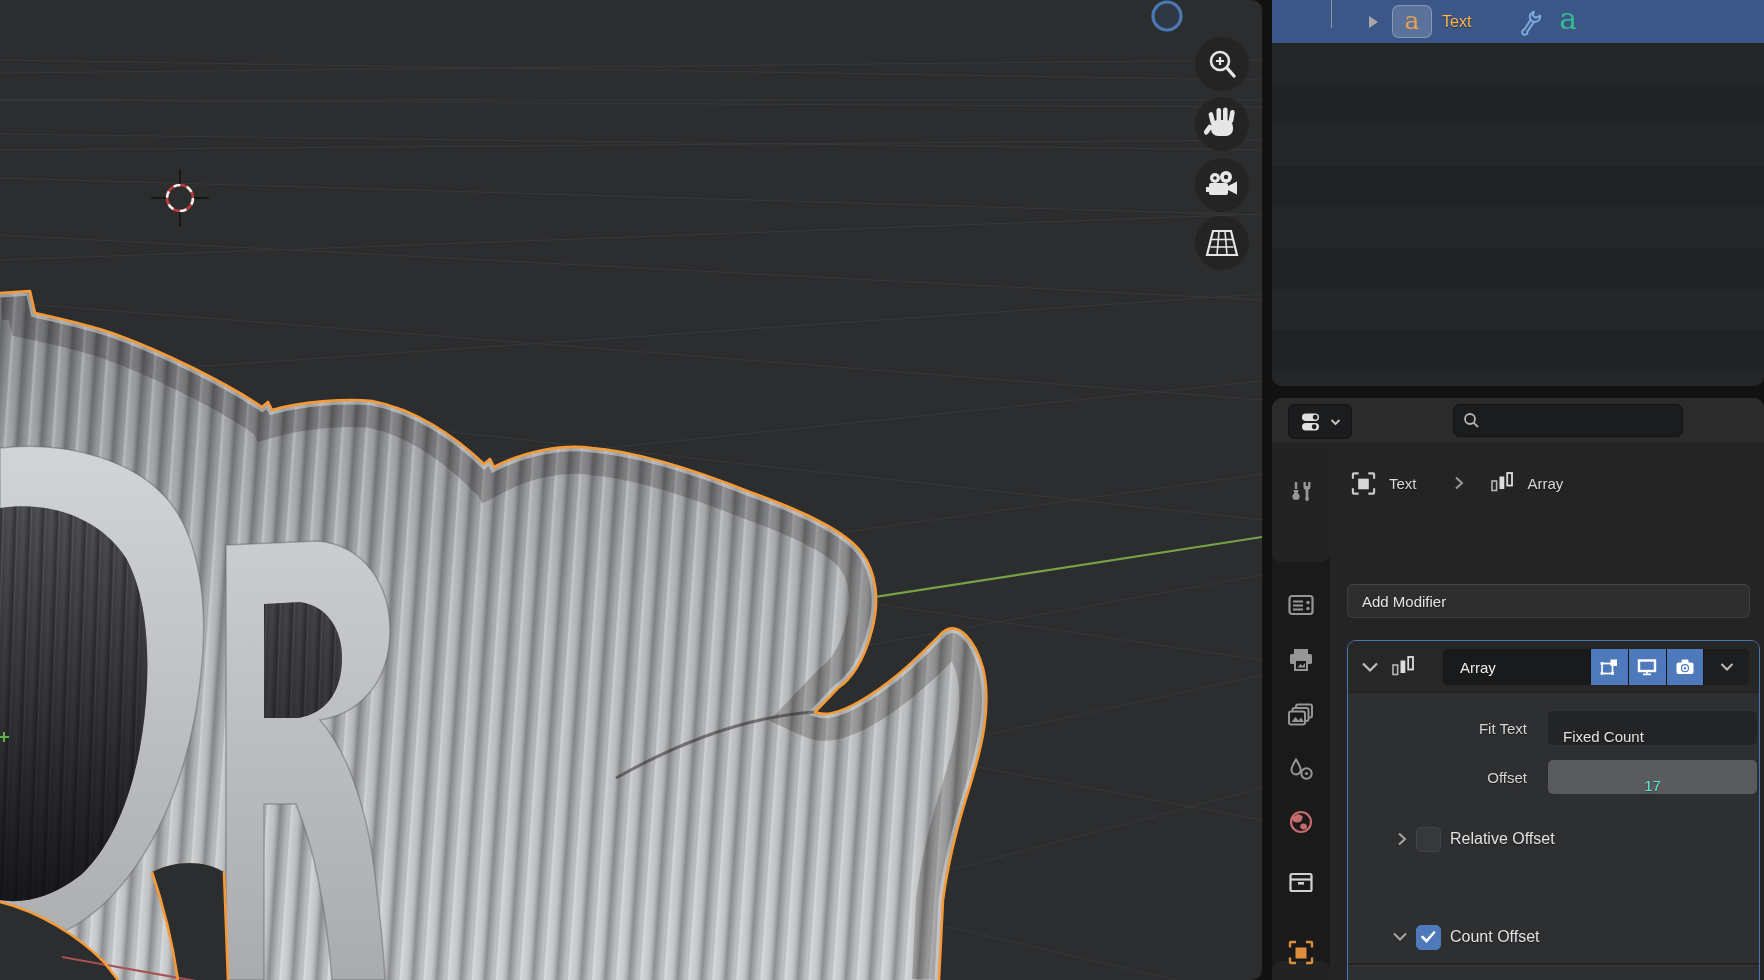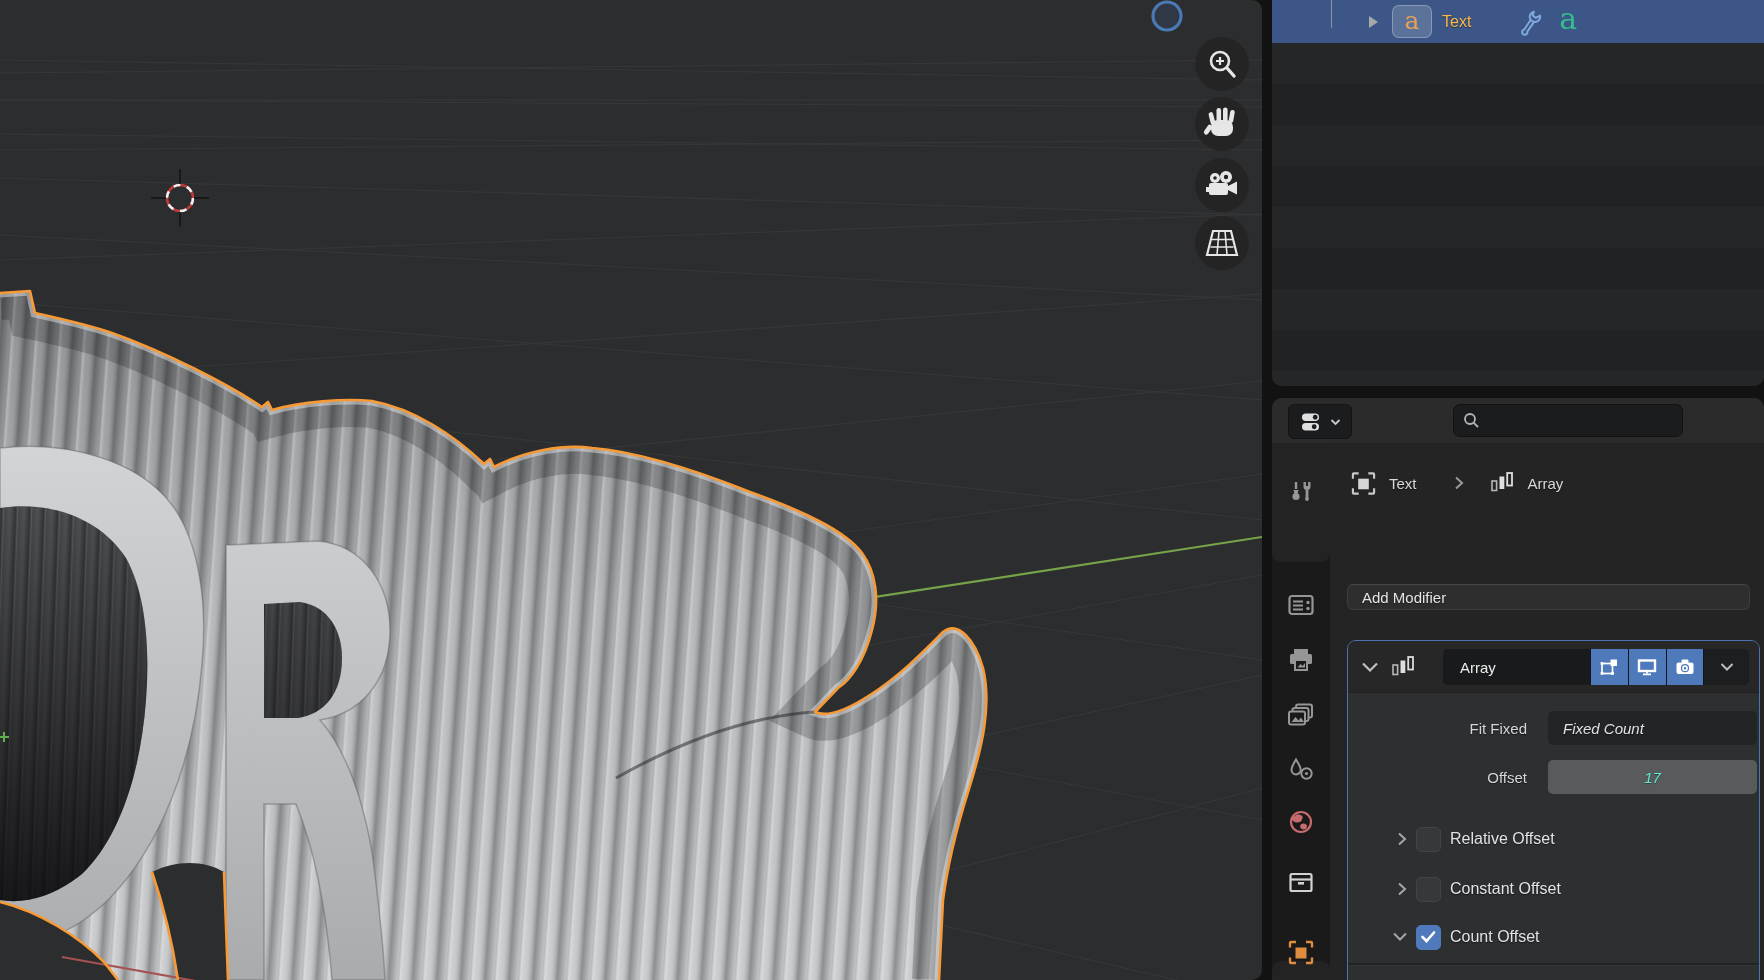--- a/index.html
+++ b/index.html
@@ -30,33 +30,33 @@
     display:flex;align-items:center;padding-left:9px;box-sizing:border-box;}
   .search input{background:transparent;border:none;outline:none;color:#ddd;font-size:14px;width:180px;margin-left:6px;}
 
   #tabstrip{position:absolute;left:0;top:45px;width:58px;bottom:0;background:#1a1a1b;}
   .tabsec{position:absolute;left:0;width:58px;background:#232324;}
   .tab{position:absolute;left:0;width:58px;height:54px;display:flex;align-items:center;justify-content:center;}
 
   #props-content{position:absolute;left:58px;top:45px;right:0;bottom:0;}
   .breadcrumb{position:absolute;left:0px;top:25px;height:30px;display:flex;align-items:center;color:#d8d9da;font-size:15px;}
   .breadcrumb .bc-txt{text-shadow:0 1px 1px rgba(0,0,0,.55);}
-  .addmod{position:absolute;left:17px;top:141px;width:403px;height:26px;background:#2e2e2e;border:1px solid #3d3d3d;border-top-color:#474747;
+  .addmod{position:absolute;left:17px;top:141px;width:403px;height:34px;background:#2e2e2e;border:1px solid #3d3d3d;border-top-color:#474747;
     border-radius:6px;box-sizing:border-box;display:flex;align-items:center;padding-left:14px;color:#e4e4e4;font-size:15px;text-shadow:0 1px 1px rgba(0,0,0,.5);}
 
   .mod-panel{position:absolute;left:17px;top:197px;width:413px;height:420px;background:#2e2f31;border:1.5px solid #4a74b2;border-radius:9px;box-sizing:border-box;overflow:hidden;}
   .mod-header{position:absolute;left:0;top:0;width:100%;height:51px;background:#272728;border-bottom:1px solid #202021;display:flex;align-items:center;}
   .name-group{position:absolute;left:95px;top:8px;width:306px;height:36px;display:flex;border-radius:5px;overflow:hidden;background:#151517;}
   .name-field{width:148px;background:#191a1c;color:#ececec;font-size:15px;display:flex;align-items:center;padding-left:17px;box-sizing:border-box;}
   .tglbtn{width:37px;height:36px;background:#4e79bb;display:flex;align-items:center;justify-content:center;margin-left:1px;}
   .extrasbtn{width:45px;height:36px;background:#1d1e20;display:flex;align-items:center;justify-content:center;margin-left:1px;}
 
   .row{position:absolute;height:34px;display:flex;align-items:center;width:100%;}
   .rlabel{position:absolute;right:232px;font-size:15px;color:#d5d6d7;text-shadow:0 1px 1px rgba(0,0,0,.55);white-space:nowrap;}
-  .rfield{position:absolute;left:200px;width:209px;height:34px;border-radius:5px;box-sizing:border-box;font-size:15px;display:flex;align-items:center;font-style:italic;}
+  .rfield{position:absolute;left:200px;width:209px;height:34px;border-radius:5px;box-sizing:border-box;font-size:15px;display:flex;align-items:flex-end;}
   .dd{background:#232426;color:#e2e3e4;padding-left:15px;text-shadow:0 1px 1px rgba(0,0,0,.5);}
   .slider{background:#595a5c;color:#5eead4;justify-content:center;text-shadow:0 1px 1px rgba(0,0,0,.35);}
 
   .chkrow-chev{position:absolute;left:48px;}
   .checkbox{position:absolute;left:68px;width:25px;height:25px;border-radius:5px;background:#37383a;border:1px solid #434446;box-sizing:border-box;display:flex;align-items:center;justify-content:center;}
   .checkbox.checked{background:#4e79bb;border-color:#4e79bb;}
   .chklabel{position:absolute;left:102px;font-size:16px;color:#e2e3e4;text-shadow:0 1px 1px rgba(0,0,0,.55);}
   .subsep{position:absolute;left:0;top:322px;width:100%;height:2px;background:#232324;box-shadow:0 1px 0 #353638;}
 </style>
 </head>
@@ -401,48 +401,41 @@
             </div>
             <div class="extrasbtn">
               <svg width="14" height="10" viewBox="0 0 14 10">
                 <path d="M1.5,2 L7,7.5 L12.5,2" fill="none" stroke="#bdbdbd" stroke-width="2"></path>
               </svg>
             </div>
           </div>
         </div>
 
         <div class="row" style="top:70px;">
-          <span class="rlabel">Fit Fixed</span>
+          <span class="rlabel">Fit Text</span>
           <div class="rfield dd">
             <span>Fixed Count</span>
           </div>
         </div>
 
         <div class="row" style="top:119px;">
           <span class="rlabel">Offset</span>
           <div class="rfield slider">
             <span>17</span>
           </div>
         </div>
 
         <div class="row" style="top:181px;">
           <svg class="chkrow-chev" width="12" height="16" viewBox="0 0 12 16">
             <path d="M3,2.5 L9,8 L3,13.5" fill="none" stroke="#a6a6a6" stroke-width="2"></path>
           </svg>
           <div class="checkbox"></div>
           <span class="chklabel">Relative Offset</span>
         </div>
 
-        <div class="row" style="top:231px;">
-          <svg class="chkrow-chev" width="12" height="16" viewBox="0 0 12 16">
-            <path d="M3,2.5 L9,8 L3,13.5" fill="none" stroke="#a6a6a6" stroke-width="2"></path>
-          </svg>
-          <div class="checkbox"></div>
-          <span class="chklabel">Constant Offset</span>
-        </div>
 
         <div class="row" style="top:279px;">
           <svg class="chkrow-chev" width="16" height="12" viewBox="0 0 16 12" style="left:44px;">
             <path d="M2,2.5 L8,8.5 L14,2.5" fill="none" stroke="#a6a6a6" stroke-width="2"></path>
           </svg>
           <div class="checkbox checked">
             <svg width="15" height="12" viewBox="0 0 15 12">
                 <path d="M1.5,6 L5.5,10 L13,1.5" fill="none" stroke="#fff" stroke-width="2.6" stroke-linecap="round"></path>
               </svg>
           </div>

